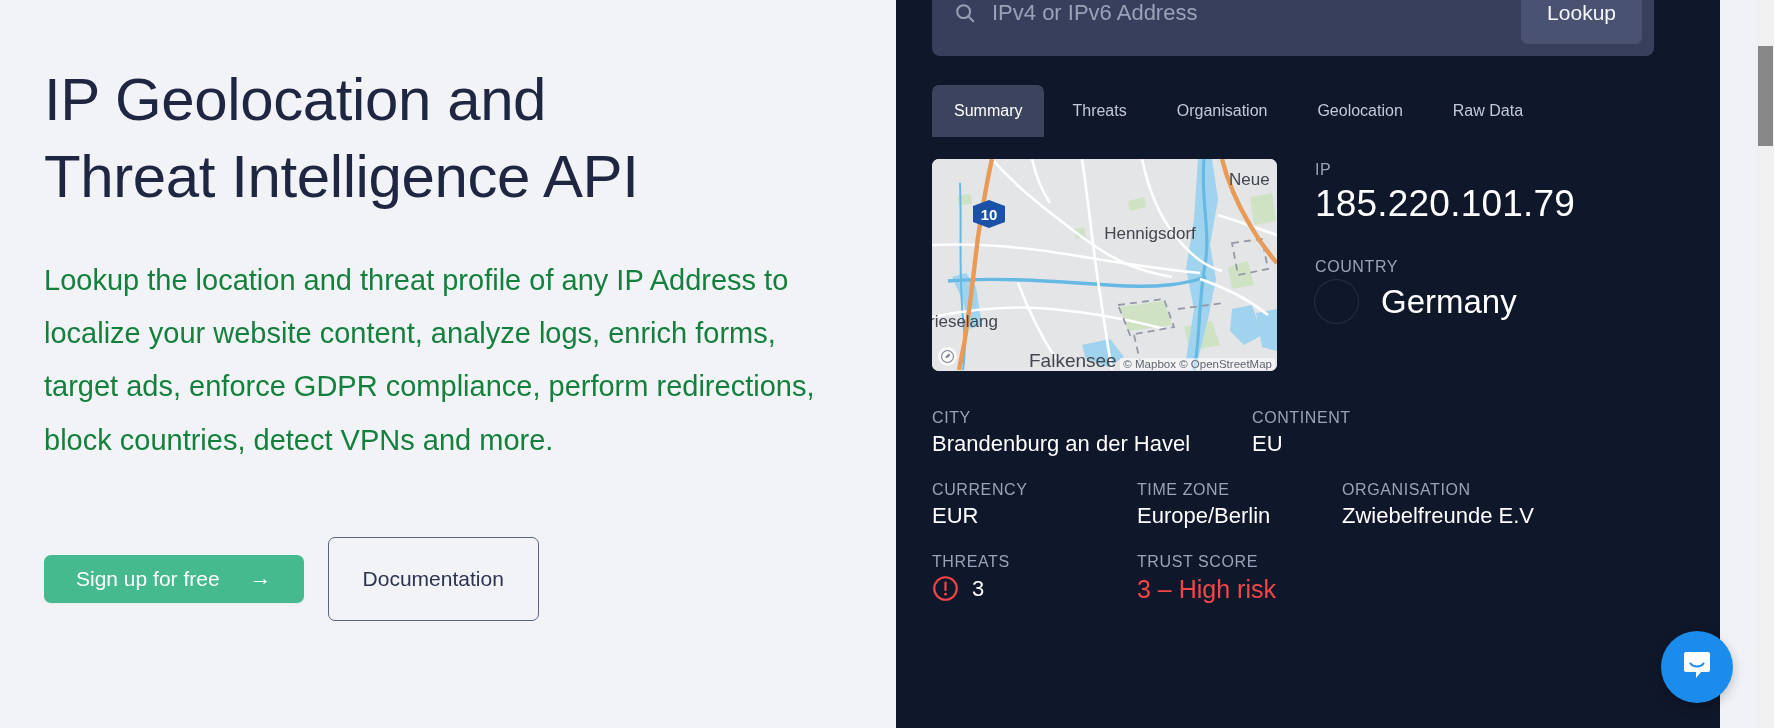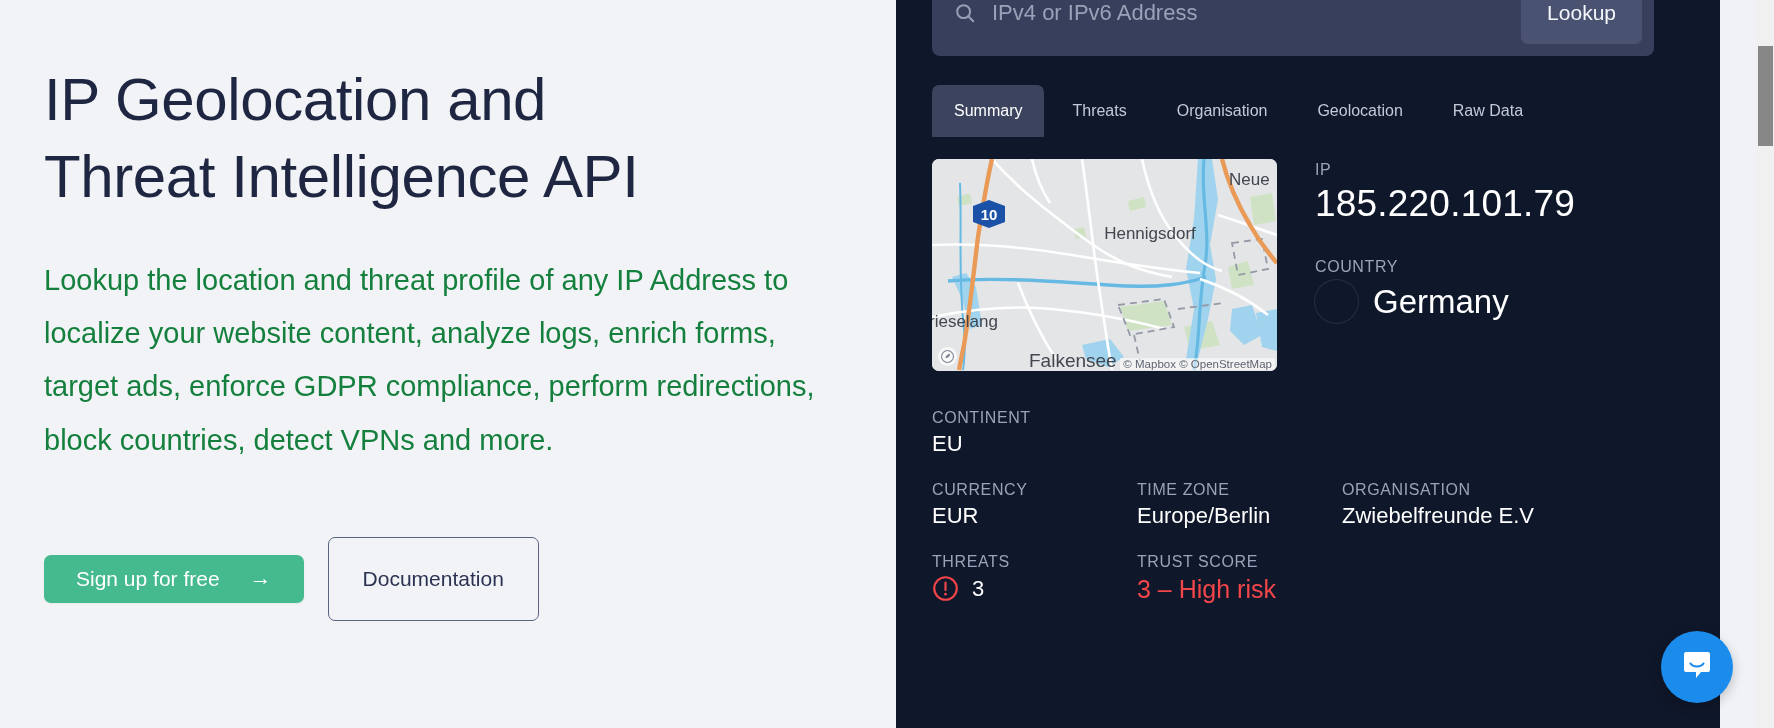--- a/index.html
+++ b/index.html
@@ -258,21 +258,21 @@
     font-weight: 400;
     margin: 0;
     letter-spacing: 0.2px;
   }
   .country-label {
     margin-top: 33px;
   }
   .country-row {
     display: flex;
     align-items: center;
-    gap: 15px;
+    gap: 23px;
     margin-top: 4px;
   }
   .flag {
     width: 43px;
     height: 43px;
     border-radius: 50%;
     overflow: hidden;
     flex: 0 0 auto;
     box-shadow: 0 0 0 1px rgba(255,255,255,0.10);
   }
@@ -484,20 +484,24 @@
             <div class="country-row">
               <span class="flag">
                 <span class="band b1"></span><span class="band b2"></span><span class="band b3"></span>
               </span>
               <span class="country-name">Germany</span>
             </div>
           </div>
         </div>
 
         <div class="detail-row row1">
+          <div class="cell c-city">
+            <p class="field-label">CITY</p>
+            <p class="val">Brandenburg an der Havel</p>
+          </div>
           <div class="cell c-continent">
             <p class="field-label">CONTINENT</p>
             <p class="val">EU</p>
           </div>
         </div>
 
         <div class="detail-row">
           <div class="cell c-currency">
             <p class="field-label">CURRENCY</p>
             <p class="val">EUR</p>

